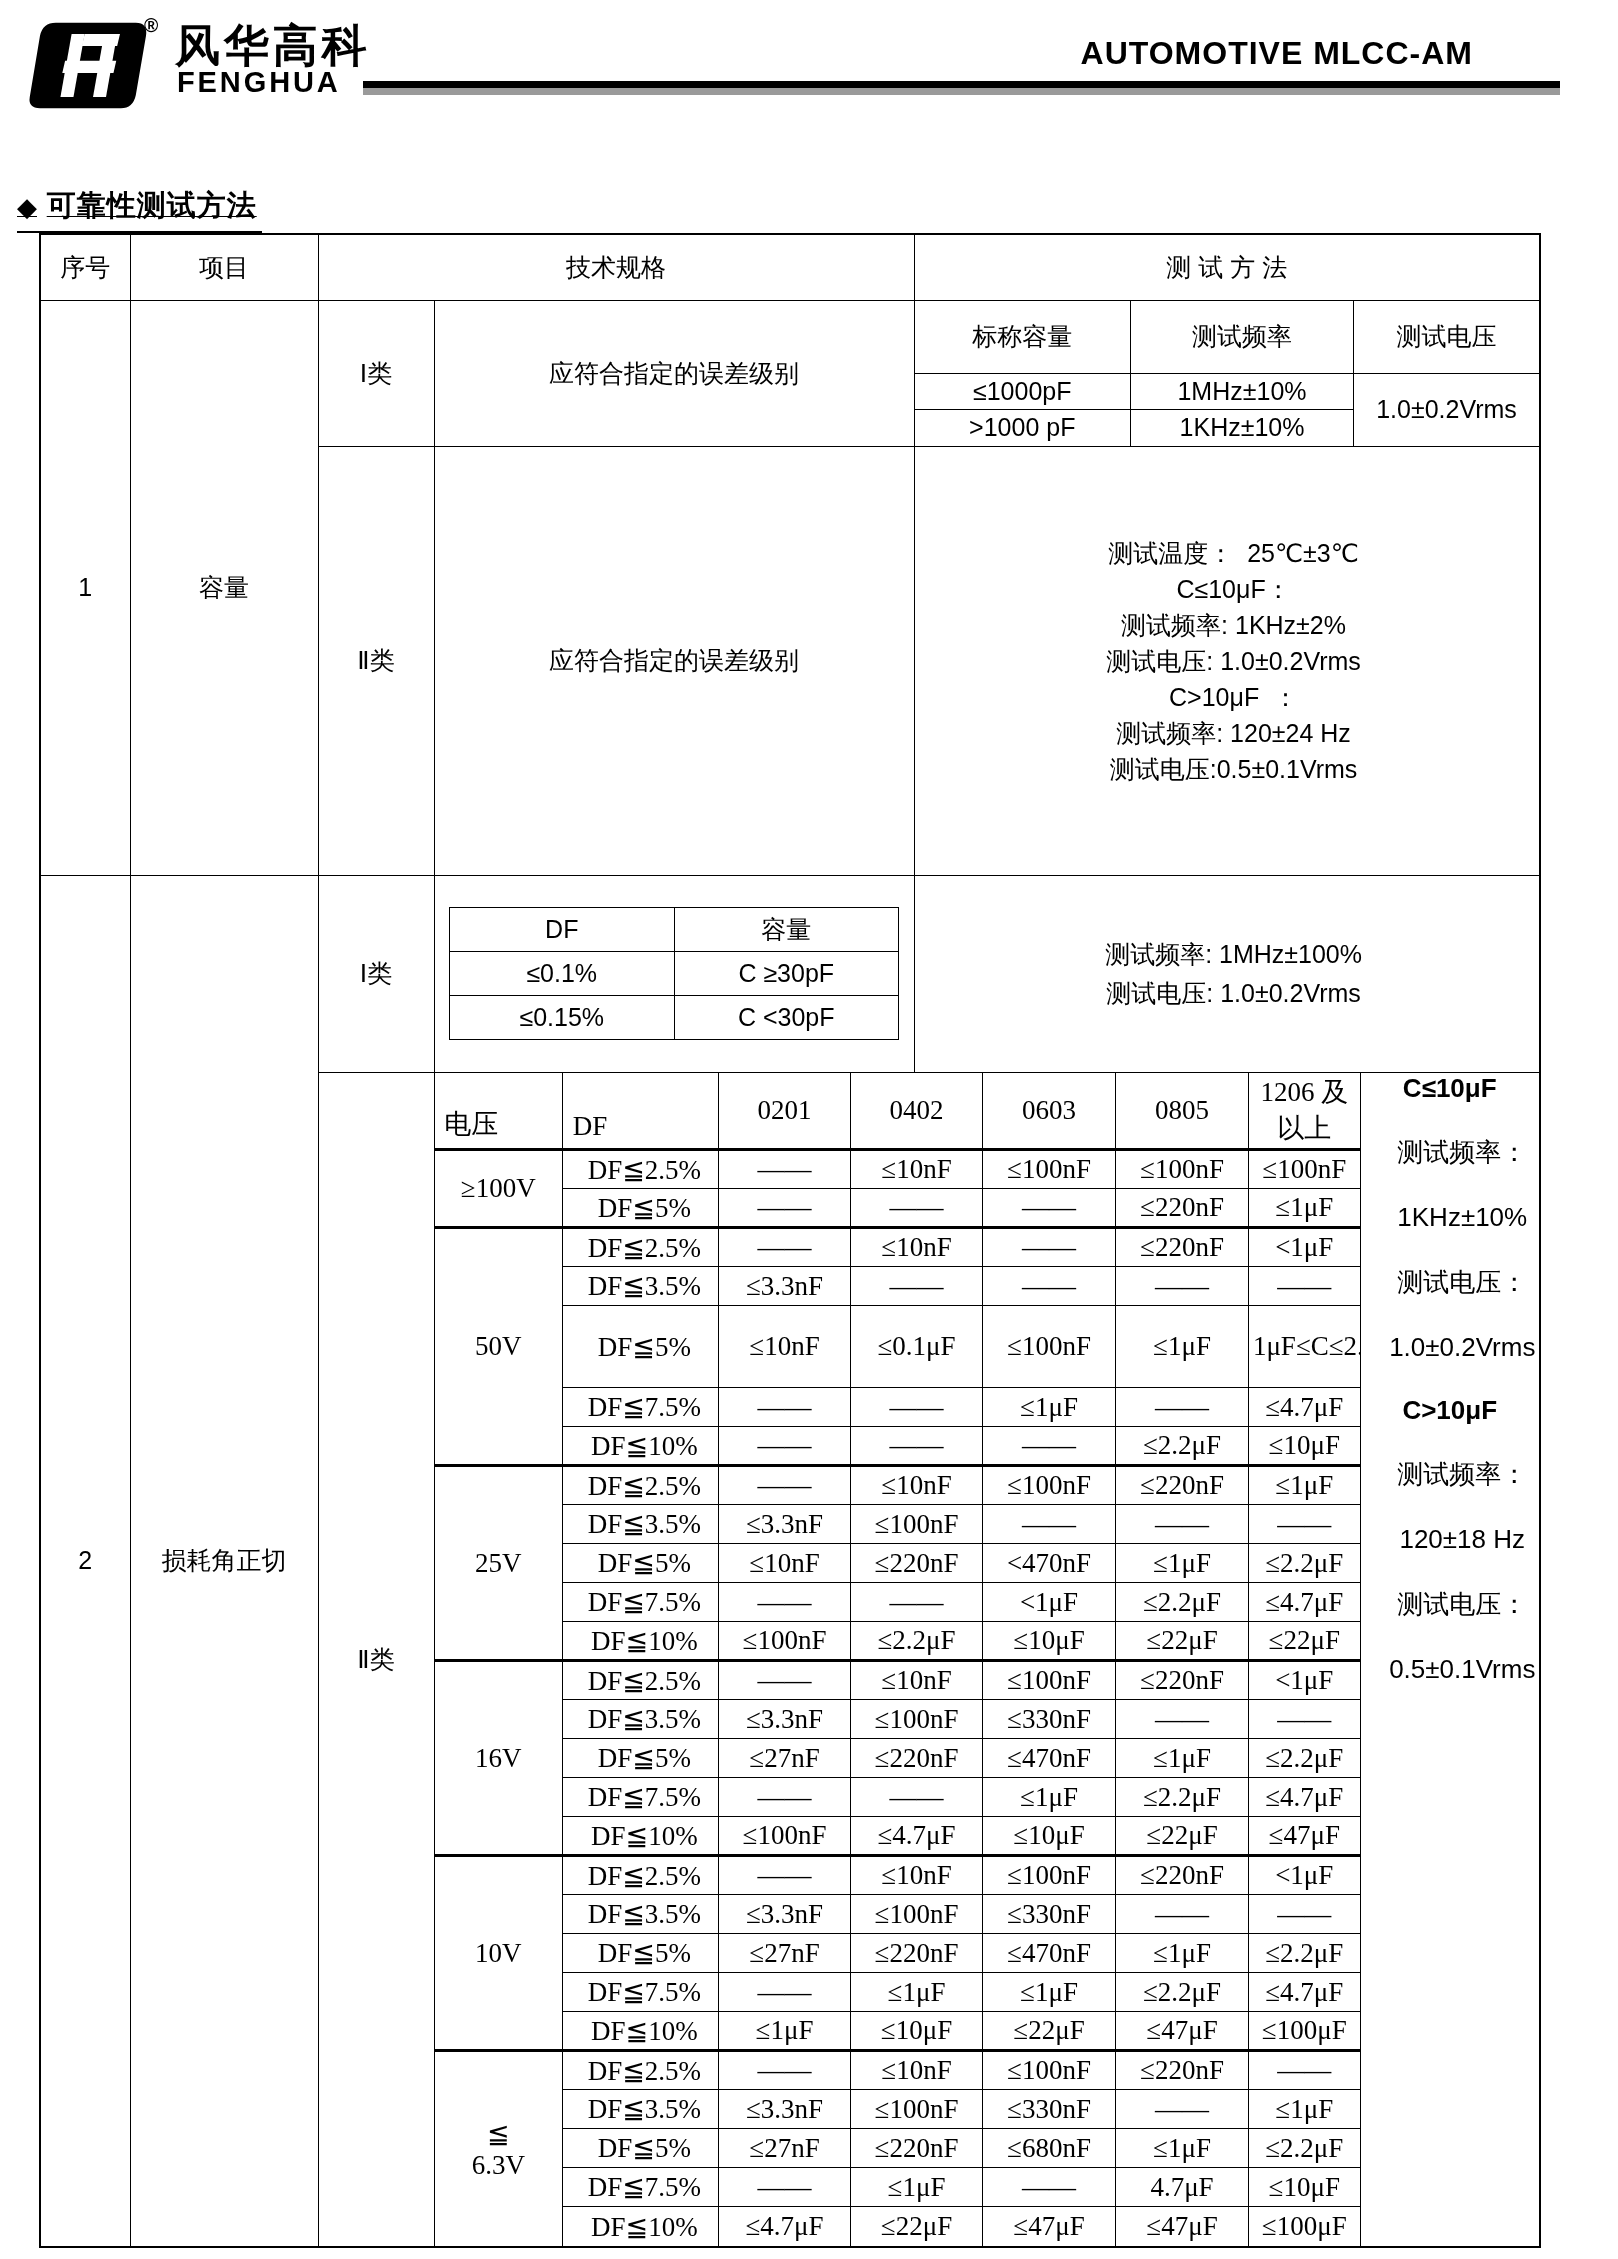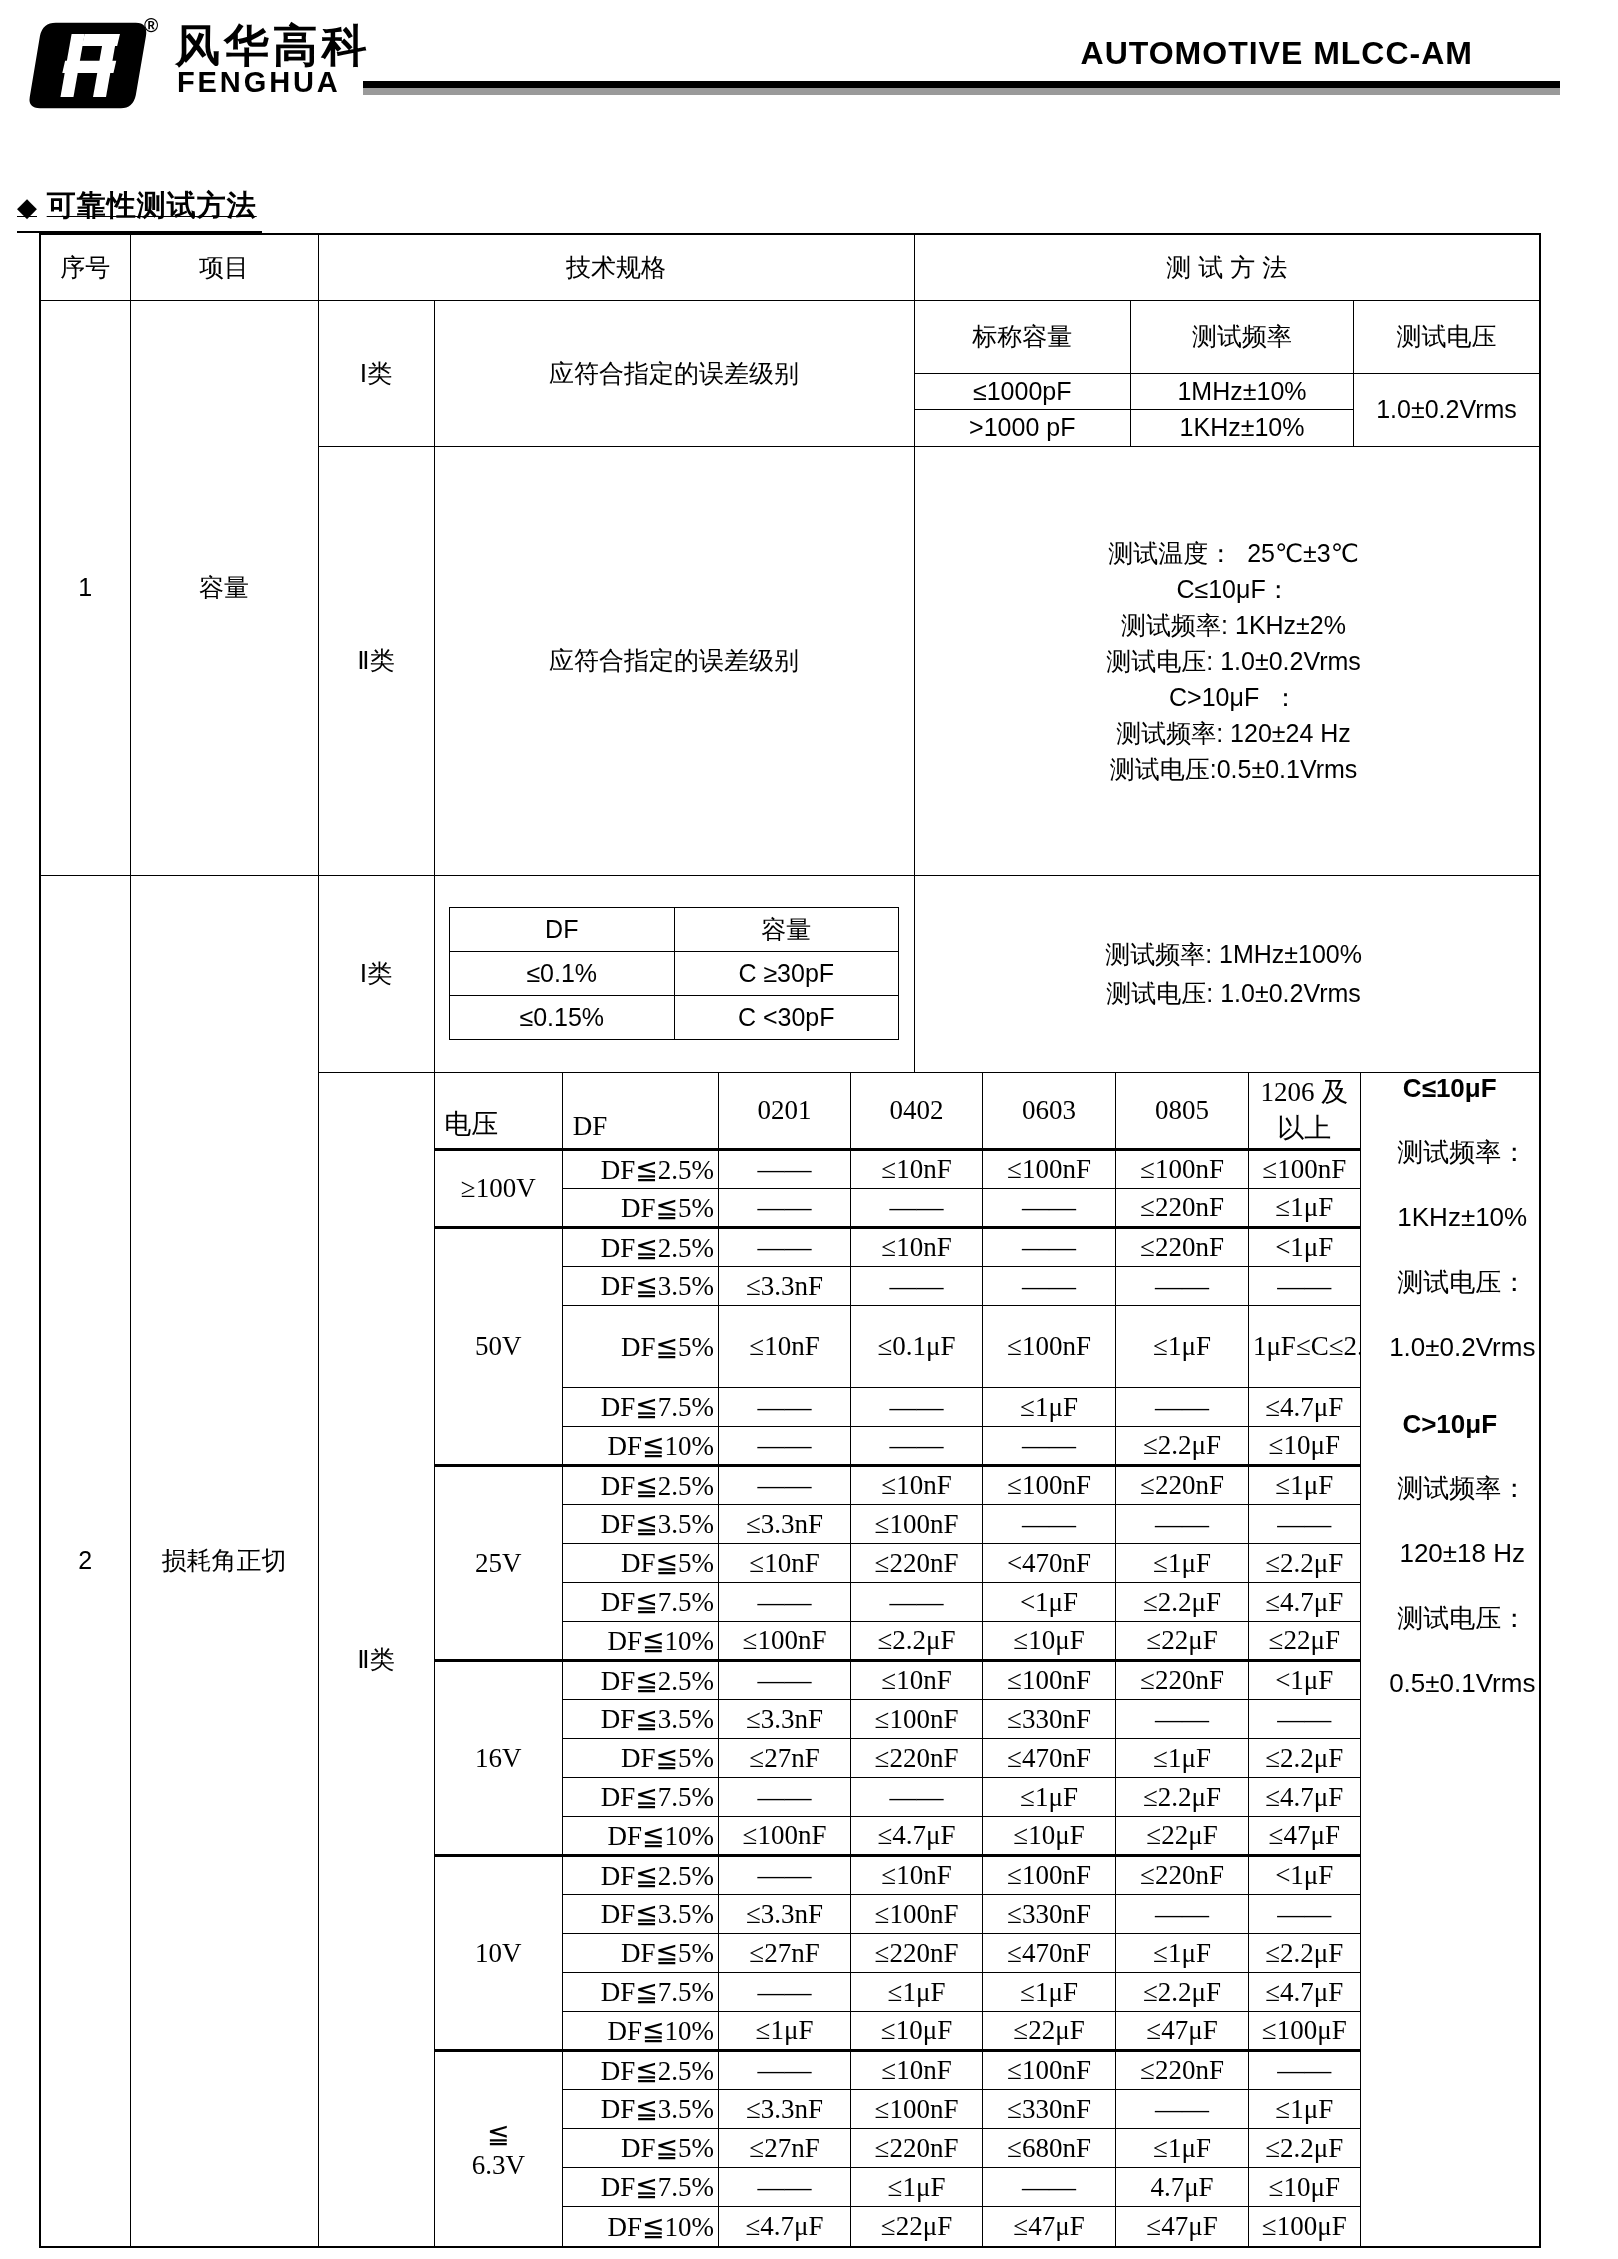--- a/index.html
+++ b/index.html
@@ -59,28 +59,28 @@
 
   
   #matrix{font-family:"Liberation Serif","DejaVu Serif",serif;}
   #matrix td{font-size:27px;}
   #matrix tr{height:39px;}
   #matrix tr.mx-head{height:66px;}
   #matrix tr.mx-head td{border-bottom:2.9px solid #000;}
   #matrix tr.grp-first td{border-top:3.9px solid #000;}
   #matrix tr.tall{height:82px;}
   #matrix td.hleft{text-align:left;vertical-align:bottom;padding:0 0 5.8px 9.7px;}
-  #matrix td.dfcol{text-align:right;padding-left:11.6px;}
+  #matrix td.dfcol{text-align:center;padding-left:11.6px;}
   .pre{white-space:pre-line;}
 
   
   td.notes-cell{vertical-align:top;text-align:left;padding:134px 3.9px 0 13.6px;}
   .note-head{font-size:26px;font-weight:bold;margin-bottom:31px;}
   .note-line{font-size:26px;margin-bottom:32px;margin-left:25px;}
-  .note-gap{margin-top:46px;}
+  .note-gap{margin-top:32px;}
 </style>
 </head>
 <body>
 
 <div id="page">
 
   <svg id="logo-mark" viewBox="0 0 140 100">
     <path d="M30,4 Q16,4 13,18 L2,84 Q0,96 13,96 L100,96 Q113,96 116,82 L127,18 Q129,4 116,4 Z" fill="#000"></path>
     <polygon points="47,16 61,16 49,84 35,84" fill="#fff"></polygon>
     <polygon points="61,16 99,16 96,29 58,29" fill="#fff"></polygon>

